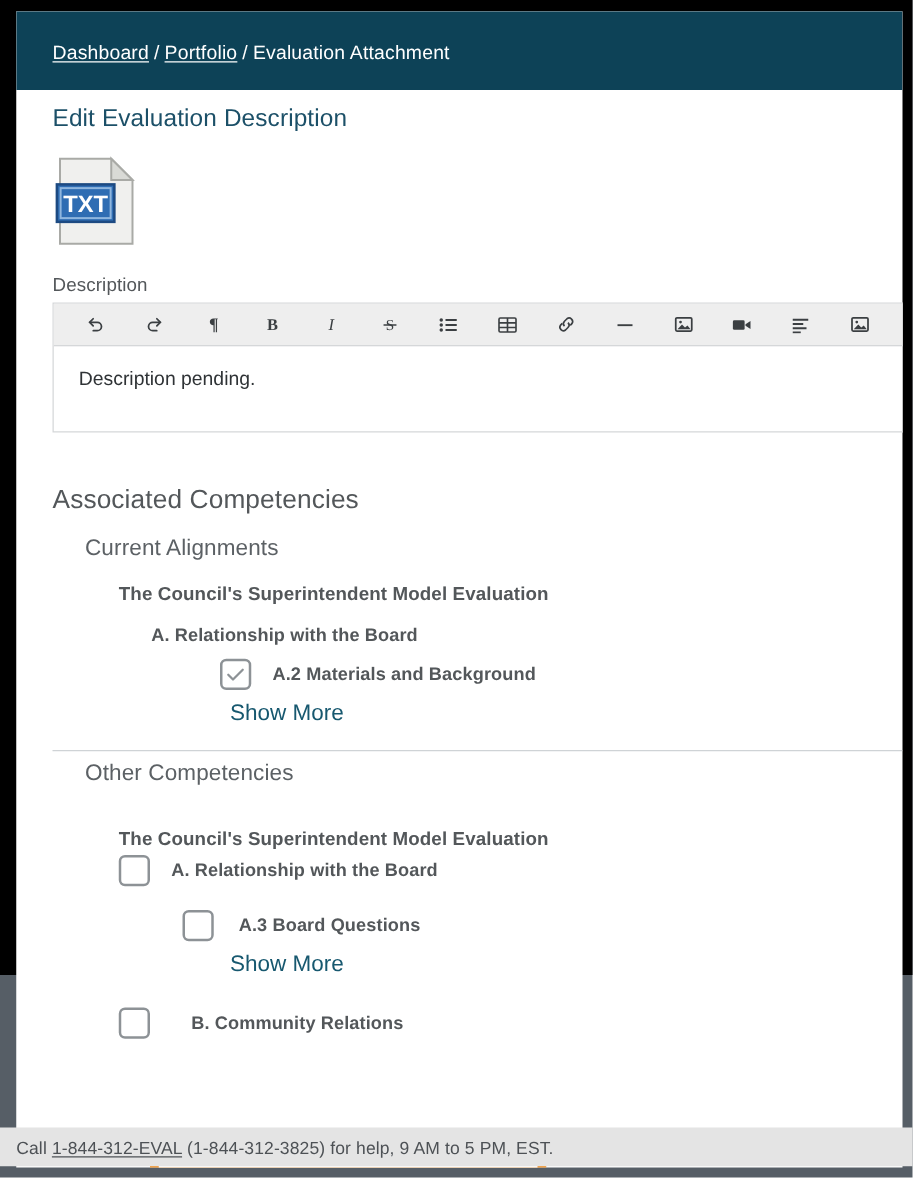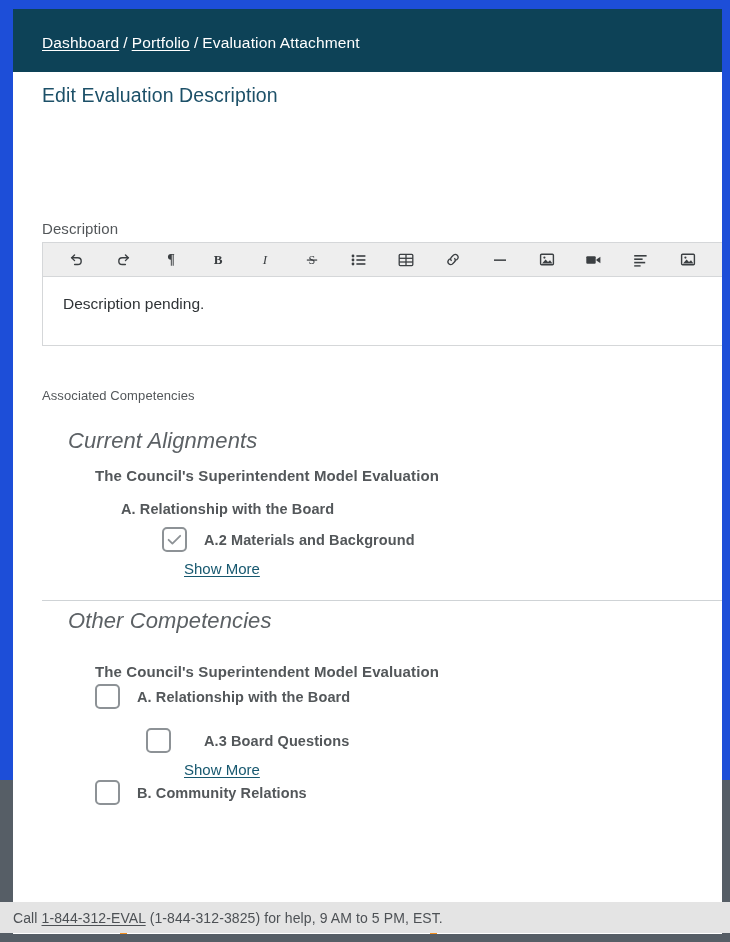--- a/index.html
+++ b/index.html
@@ -15,21 +15,21 @@
     font-family: "Liberation Sans", sans-serif;
     -webkit-font-smoothing: antialiased;
   }
 
   
   #app-frame {
     position: absolute;
     left: 0; top: 0;
     width: 730px;
     height: 780px;
-    background: #1d4ed8;
+    background: #000000;
   }
   #viewport {
     position: absolute;
     left: 13px;
     top: 9px;
     width: 709px;
     height: 925px;
     background: #ffffff;
     overflow: hidden;
   }
@@ -185,29 +185,28 @@
   #competencies {
     position: absolute;
     left: 0;
     top: 316px;
     width: 709px;
   }
   #competencies-heading {
     position: absolute;
     left: 29px;
     top: 0;
-    font-size: 13px;
+    font-size: 21px;
     color: #53575a;
     letter-spacing: .1px;
   }
   .group-heading {
-    font-size: 22px;
+    font-size: 18px;
     color: #5c6165;
     letter-spacing: .1px;
-    font-style: italic;
   }
   .model-heading {
     font-size: 15px;
     font-weight: bold;
     color: #53575a;
     letter-spacing: .1px;
   }
   .domain-heading {
     font-size: 14.5px;
     font-weight: bold;
@@ -233,54 +232,53 @@
   }
   .checkbox svg { display: block; }
   .cb-label {
     font-size: 14.5px;
     font-weight: bold;
     color: #53575a;
     letter-spacing: .1px;
     white-space: nowrap;
   }
   .show-more {
-    font-size: 15px;
+    font-size: 18px;
     color: #17586f;
-    text-decoration: underline;
     text-underline-offset: 2px;
     cursor: pointer;
     white-space: nowrap;
   }
 
   
   #current-alignments-heading { position: absolute; left: 55px; top: 40px; }
   #ca-model { position: absolute; left: 82px; top: 79px; }
   #ca-domain { position: absolute; left: 108px; top: 113px; }
-  #ca-item-row { position: absolute; left: 133px; top: 139px; padding-left: 16px; }
+  #ca-item-row { position: absolute; left: 147px; top: 139px; padding-left: 16px; }
   #ca-item-row .cb-label { margin-left: 17px; }
   #ca-showmore { position: absolute; left: 171px; top: 172px; }
 
   #section-divider {
     position: absolute;
     left: 29px;
     top: 212px;
     width: 680px;
     height: 1px;
     background: #cfd3d6;
   }
 
   
   #other-heading { position: absolute; left: 55px; top: 220px; }
   #oc-model { position: absolute; left: 82px; top: 275px; }
   #oc-domain-a-row { position: absolute; left: 82px; top: 296px; }
   #oc-domain-a-row .cb-label { margin-left: 17px; }
   #oc-item-a3-row { position: absolute; left: 133px; top: 340px; }
-  #oc-item-a3-row .cb-label { margin-left: 33px; }
+  #oc-item-a3-row .cb-label { margin-left: 20px; }
   #oc-a3-showmore { position: absolute; left: 171px; top: 373px; }
-  #oc-domain-b-row { position: absolute; left: 82px; top: 392px; }
+  #oc-domain-b-row { position: absolute; left: 82px; top: 418px; gap: 16px; }
   #oc-domain-b-row .cb-label { margin-left: 17px; }
 
   
   #highlight-box {
     position: absolute;
     left: 107px;
     top: 532px;
     width: 317px;
     height: 56px;
     background: #f28e1e;
@@ -333,20 +331,32 @@
     <div id="site-header">
       <div id="breadcrumb"><span class="crumb-link">Dashboard</span><span class="crumb-sep">/</span><span class="crumb-link">Portfolio</span><span class="crumb-sep">/</span><span class="crumb-current">Evaluation Attachment</span></div>
     </div>
 
     <div id="page-body">
 
       <div id="page-title">Edit Evaluation Description</div>
 
       <div id="file-title-row">
 
+        <div id="file-icon">
+          <svg width="70" height="74" viewBox="0 0 70 74" aria-hidden="true">
+            <path d="M6 3 H47 L64 20 V71 H6 Z" fill="#f0f0ee" stroke="#a9aaa6" stroke-width="1.6"></path>
+            <path d="M47 3 L64 20 H47 Z" fill="#d9dad6" stroke="#a9aaa6" stroke-width="1.6"></path>
+            <rect x="24" y="30" width="26" height="3.4" fill="#d2d3cf"></rect>
+            <rect x="24" y="38" width="26" height="3.4" fill="#d2d3cf"></rect>
+            <rect x="24" y="46" width="20" height="3.4" fill="#d2d3cf"></rect>
+            <rect x="3.5" y="23.5" width="46" height="30" fill="#2f6db3" stroke="#1d4a82" stroke-width="2"></rect>
+            <rect x="6.5" y="26.5" width="40" height="24" fill="none" stroke="#8fb6de" stroke-width="1.6"></rect>
+            <text x="26.5" y="45.5" font-family="'Liberation Sans', sans-serif" font-size="19" font-weight="bold" fill="#ffffff" text-anchor="middle">TXT</text>
+          </svg>
+        </div>
 
       </div>
 
       <div id="description-group">
         <div id="description-label" class="field-label">Description</div>
 
         <div id="editor-shell">
           <div id="editor-toolbar">
 
             <div class="tb-btn">

